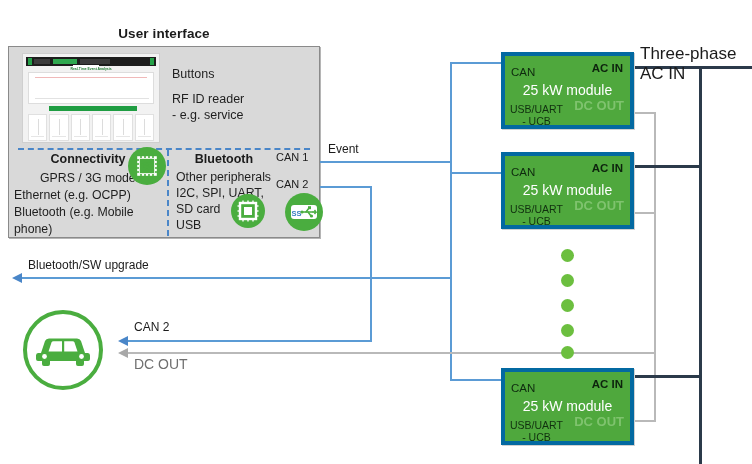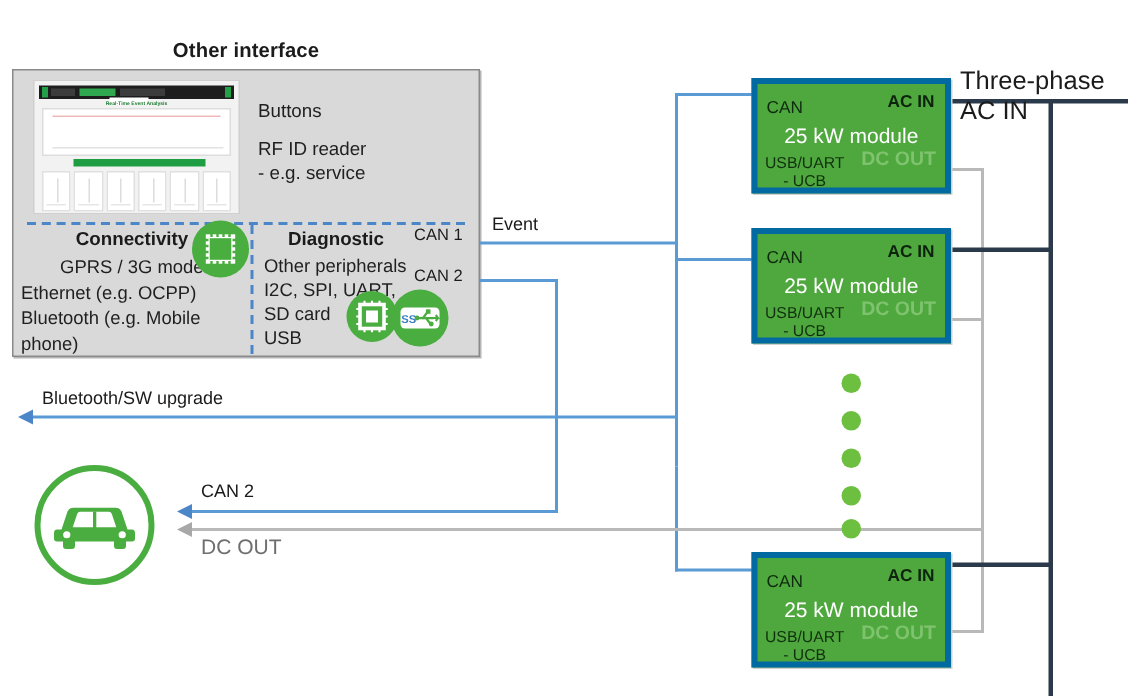--- a/index.html
+++ b/index.html
@@ -178,21 +178,21 @@
     width: 80px; height: 80px; border-radius: 50%;
     border: 4px solid #4aad3f;
     display: flex; align-items: center; justify-content: center;
   }
 </style>
 </head>
 <body>
 
 <div id="stage">
 
-  <div class="abs title-ui" style="left:8px; top:26px; width:312px;">Other interface</div>
+  <div class="abs title-ui" style="left:8px; top:26px; width:312px;">User interface</div>
 
   <div id="ui-panel" class="abs"></div>
 
   <div id="thumb" class="abs">
     <div class="tbar">
       <div class="pin" style="left:2px;"></div>
       <div class="seg seg2" style="left:8px; width:16px;"></div>
       <div class="seg" style="left:27px; width:24px;"></div>
       <div class="seg seg2" style="left:54px; width:30px;"></div>
       <div class="pin" style="right:2px;"></div>
@@ -260,21 +260,21 @@
           <line x1="21" y1="19" x2="24" y2="19"></line>
       </g>
       <g fill="none" stroke="#4aad3f" stroke-width="1.7" stroke-linecap="round">
         <path d="M8.3 11.6 A7 7 0 0 1 17.7 11.6"></path>
         <path d="M10.1 14.1 A4.2 4.2 0 0 1 15.9 14.1"></path>
       </g>
       <circle cx="13" cy="17.2" r="1.5" fill="#4aad3f"></circle>
     </svg>
   </div>
 
-  <div class="abs sec-head" style="left:174px; top:152px; width:100px;">Diagnostic</div>
+  <div class="abs sec-head" style="left:174px; top:152px; width:100px;">Bluetooth</div>
   <div class="abs sec-body" style="left:176px; top:169px;">Other peripherals</div>
   <div class="abs sec-body" style="left:176px; top:185px;">I2C, SPI, UART,</div>
   <div class="abs sec-body" style="left:176px; top:201px;">SD card</div>
   <div class="abs sec-body" style="left:176px; top:217px;">USB</div>
 
   <div class="gicon" style="left:231px; top:194px; width:34px; height:34px;">
     <svg width="24" height="24" viewBox="0 0 24 24">
       <rect x="4" y="4" width="16" height="16" fill="none" stroke="#ffffff" stroke-width="2.4"></rect>
       <rect x="8" y="8" width="8" height="8" fill="#ffffff"></rect>
       <g stroke="#ffffff" stroke-width="1.4">
@@ -287,21 +287,21 @@
         <line x1="1.5" y1="7" x2="4" y2="7"></line>
           <line x1="1.5" y1="12" x2="4" y2="12"></line>
           <line x1="1.5" y1="17" x2="4" y2="17"></line>
         <line x1="20" y1="7" x2="22.5" y2="7"></line>
           <line x1="20" y1="12" x2="22.5" y2="12"></line>
           <line x1="20" y1="17" x2="22.5" y2="17"></line>
       </g>
     </svg>
   </div>
 
-  <div class="gicon" style="left:261px; top:193px; width:38px; height:38px;align-items:center;">
+  <div class="gicon" style="left:285px; top:193px; width:38px; height:38px;align-items:center;">
     <svg width="30" height="22" viewBox="0 0 30 22">
       <rect x="2" y="4" width="26" height="14" rx="3" fill="#ffffff"></rect>
       <text x="7.5" y="14.5" font-family="Liberation Sans, sans-serif" font-size="7.5" font-weight="bold" fill="#3a7fc1" text-anchor="middle">SS</text>
       <g stroke="#4aad3f" stroke-width="1.5" fill="none" stroke-linecap="round">
         <line x1="13" y1="11" x2="24" y2="11"></line>
         <circle cx="13" cy="11" r="1.6" fill="#4aad3f" stroke="none"></circle>
         <path d="M17 11 L20 7"></path>
         <path d="M19 11 L22 15"></path>
       </g>
       <rect x="19" y="5.2" width="3" height="3" fill="#4aad3f"></rect>

